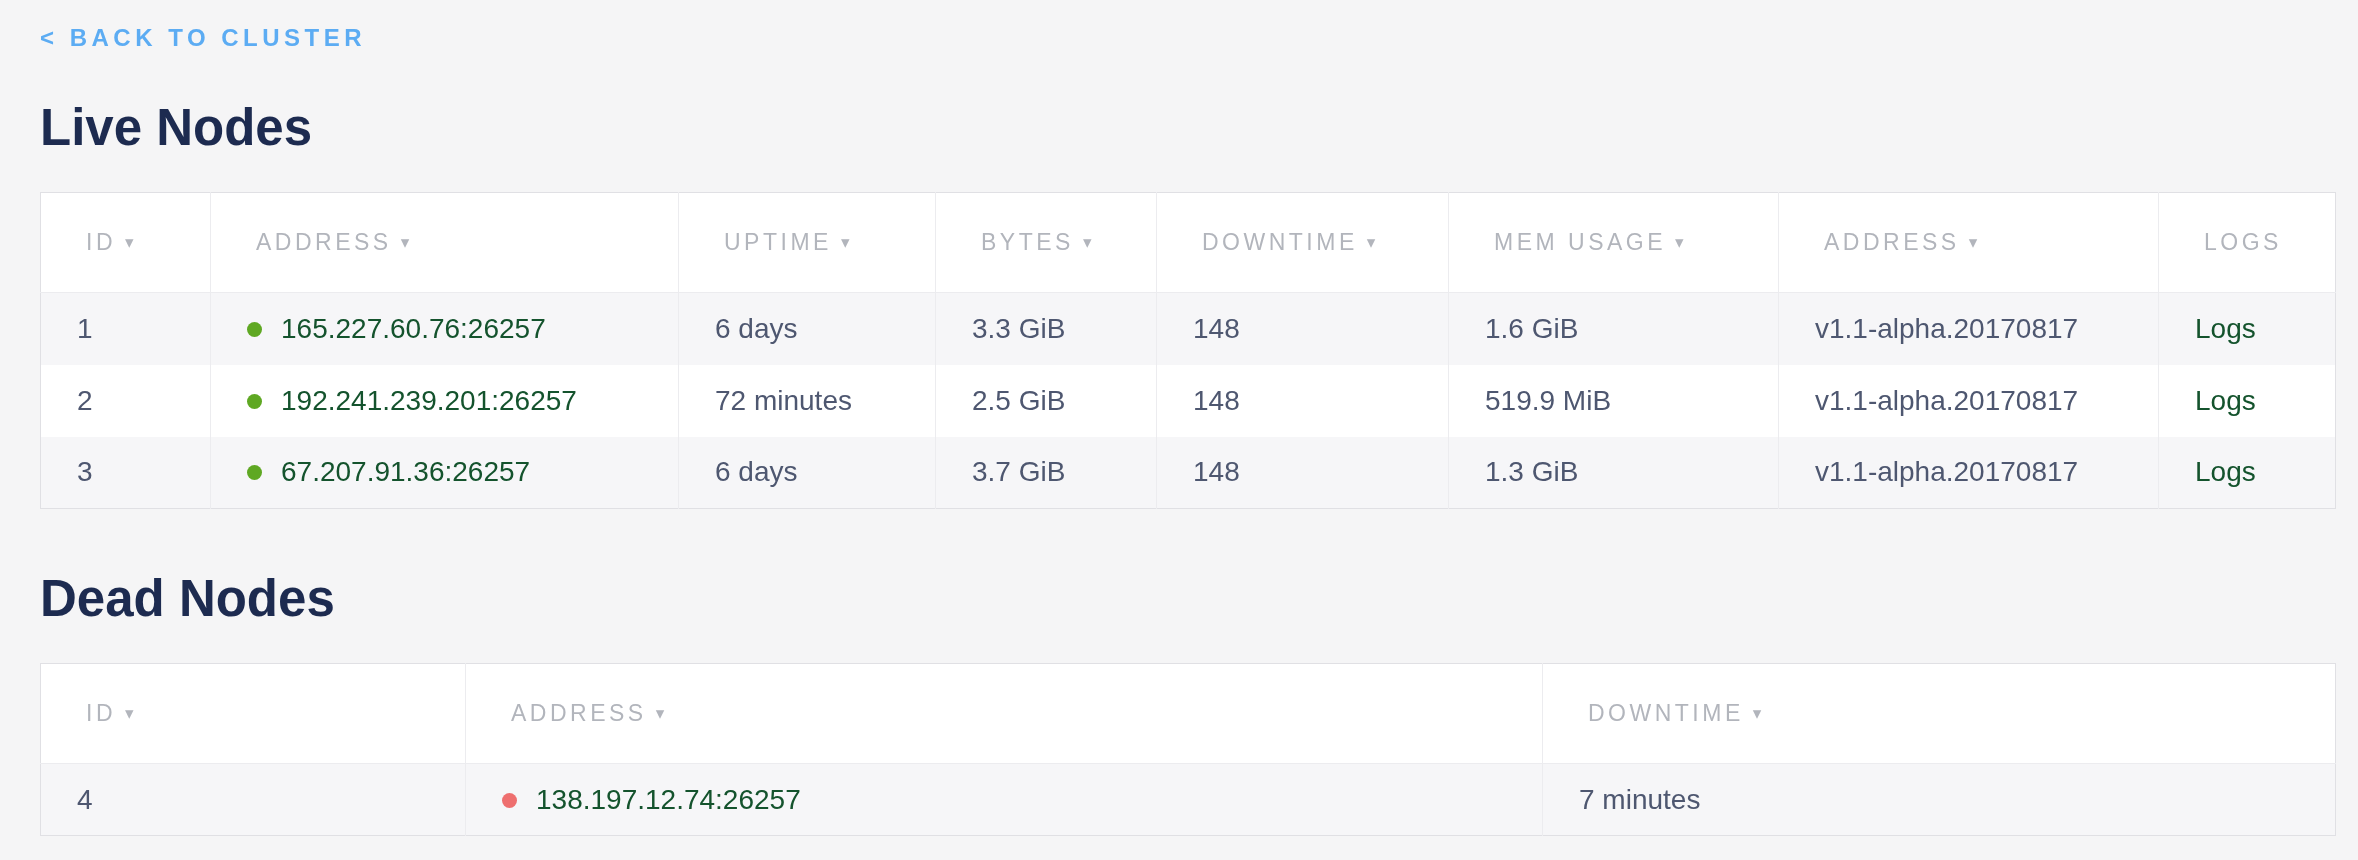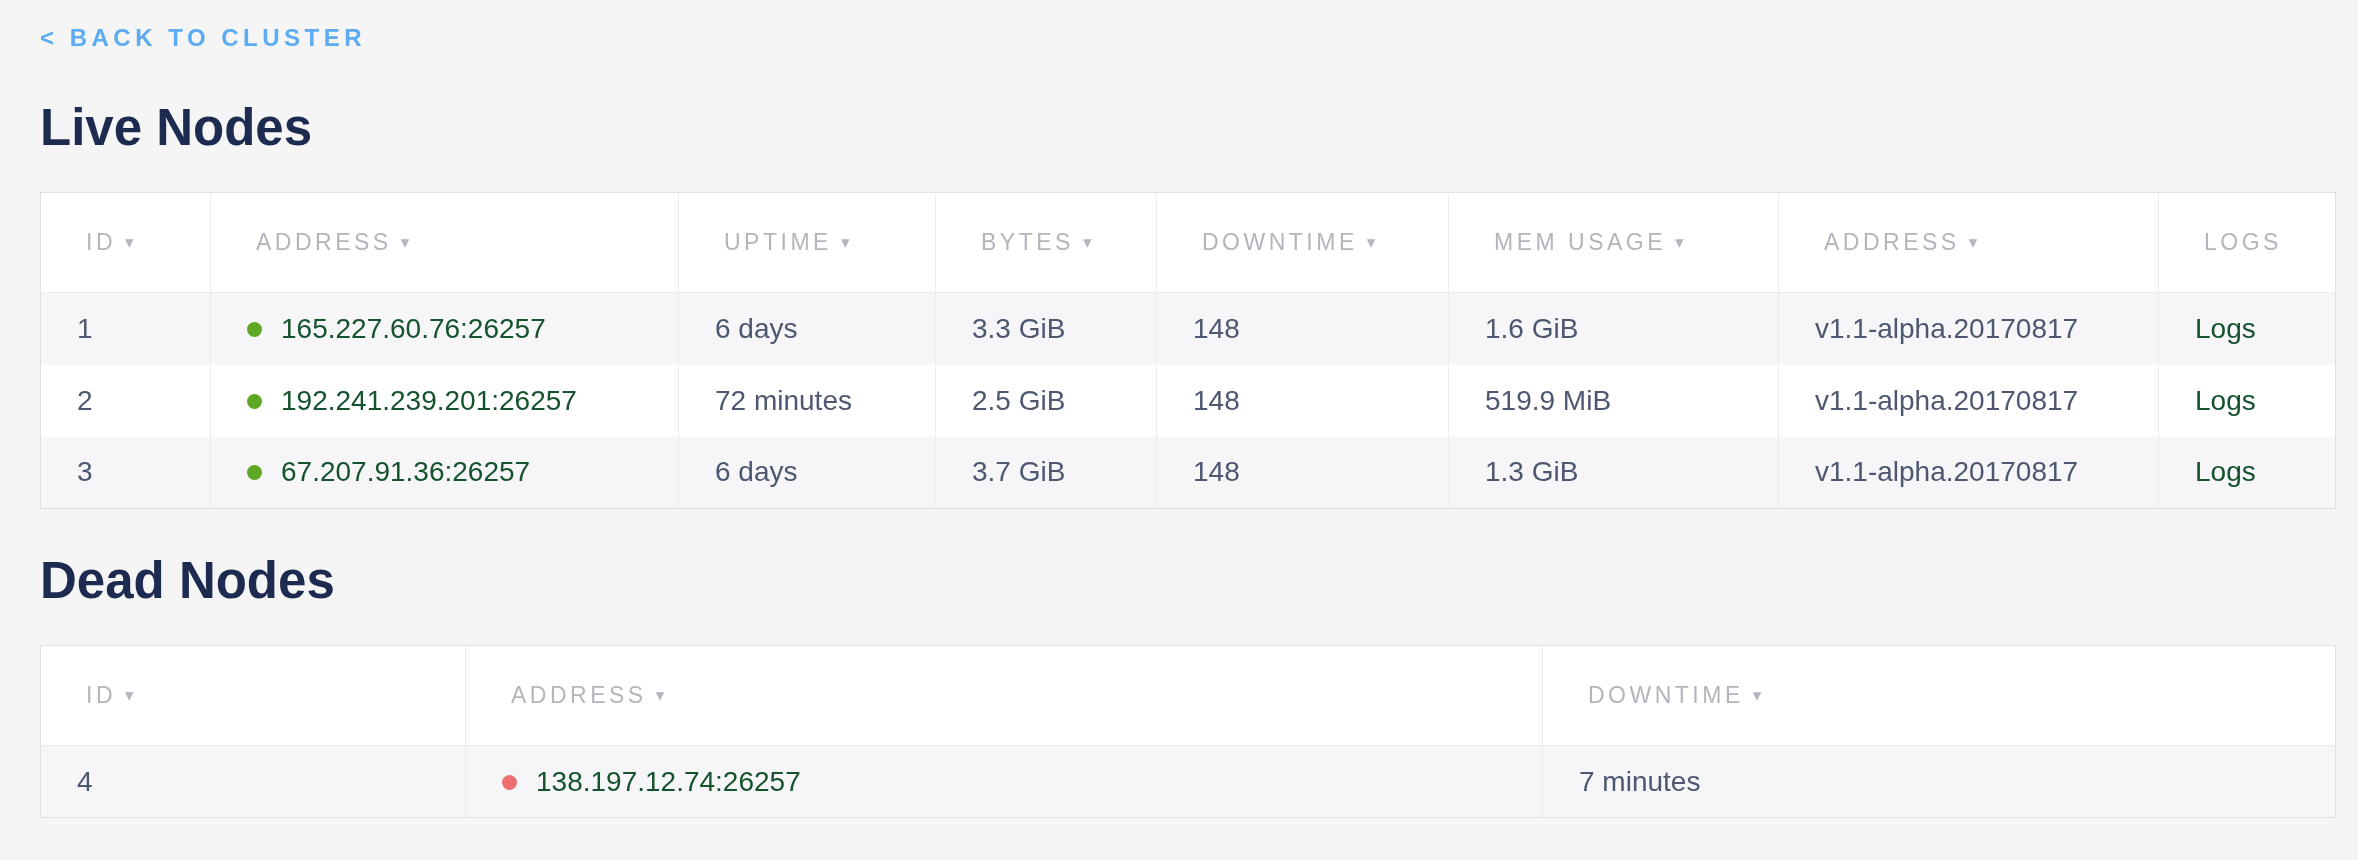--- a/index.html
+++ b/index.html
@@ -25,21 +25,21 @@
     cursor: pointer;
   }
   h1.section-title {
     font-size: 51px;
     font-weight: bold;
     color: #1d2b50;
     line-height: 56px;
     letter-spacing: 0px;
   }
   h1.live-title { margin-top: 48px; }
-  h1.dead-title { margin-top: 44px; }
+  h1.dead-title { margin-top: 62px; }
   table.nodes-table {
     margin-top: 36px;
     width: 2295px;
     table-layout: fixed;
     border-collapse: collapse;
     background: #ffffff;
     border: 1px solid #e0e0e4;
   }
   th {
     height: 100px;

